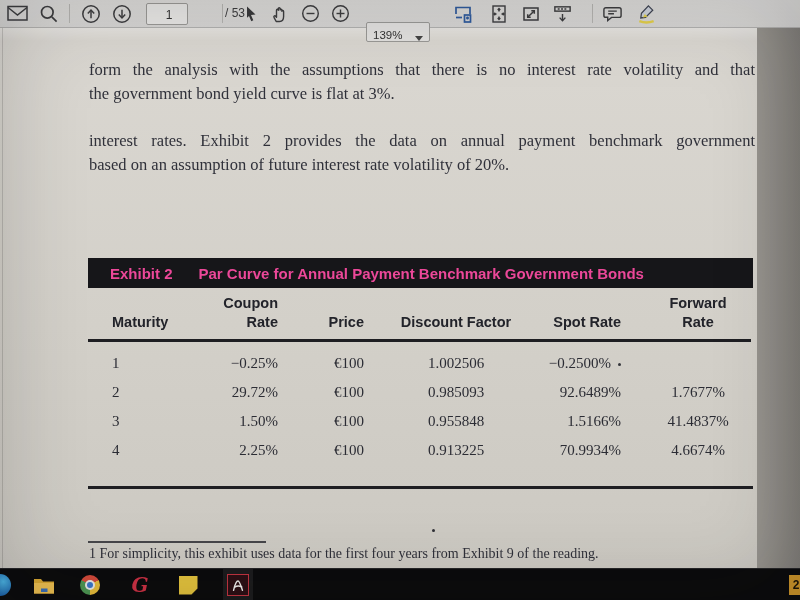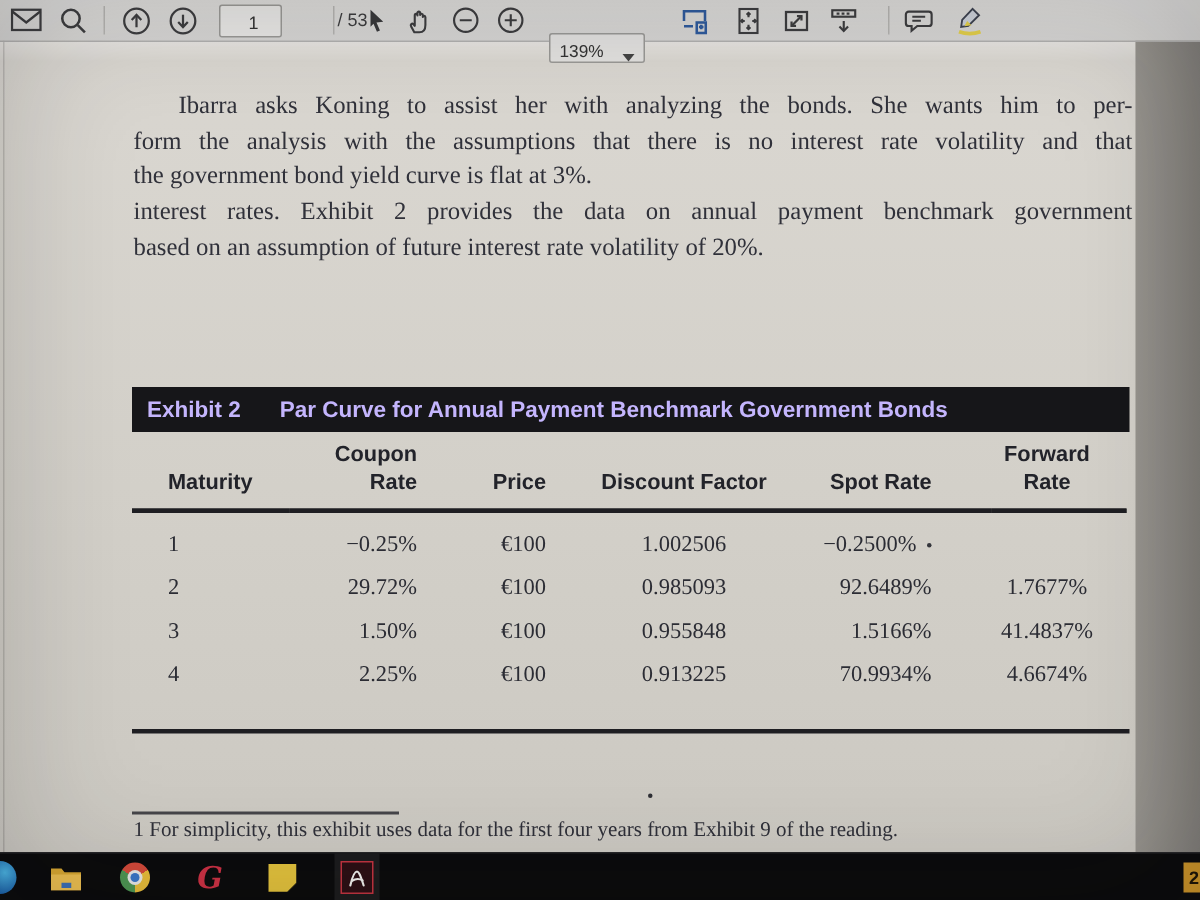--- a/index.html
+++ b/index.html
@@ -31,21 +31,21 @@
               background:linear-gradient(90deg,#98958f,#848publi27f);} 
   .rightstrip{background:linear-gradient(90deg,#97948e,#827f7a);}
 
   .para{position:absolute;left:89px;width:666px;color:#30313a;
         font-family:"Liberation Serif",serif;font-size:16.5px;line-height:23.5px;}
   .line{text-align:justify;text-align-last:justify;white-space:nowrap;overflow:hidden;}
   .line.first{padding-left:30px;}
   .line.last{text-align:left;text-align-last:left;}
 
   .exhibit-bar{position:absolute;left:88px;top:231px;width:665px;height:30px;background:#161619;
-               color:#c4b5fd;display:flex;align-items:center;padding-left:10px;box-sizing:border-box;
+               color:#ec4899;display:flex;align-items:center;padding-left:22px;box-sizing:border-box;
                font-weight:bold;font-size:15px;}
   .exhibit-bar .gap{width:26px;}
 
   table.exhibit{position:absolute;left:88px;top:261px;width:663px;border-collapse:collapse;
                 table-layout:fixed;}
   table.exhibit th{vertical-align:bottom;padding:6px 0 7px 0;border-bottom:3px solid #1e1e22;
                    font:bold 14.5px "Liberation Sans",sans-serif;color:#22232a;line-height:19px;}
   table.exhibit td{font:15px "Liberation Serif",serif;color:#2b2c34;height:29px;padding:0;}
   table.exhibit tbody tr:first-child td{padding-top:7px;}
   .a-l{text-align:left;padding-left:24px !important;}
@@ -219,21 +219,20 @@
         <path d="M13,2.5 l4.5,4.5 -7.5,7.5 -5,0.7 0.7,-5 Z" fill="#ccd1da" stroke="#3d4250" stroke-width="1.3"></path>
         <path d="M9.2,11 l3,3 -5,0.7 Z" fill="#e3cf4a"></path>
         <path d="M3.5,18.5 c5,1.8 10,1.8 15,0" stroke="#e3cf4a" stroke-width="2.6" fill="none"></path>
       </svg>
     </span>
   </div>
 
   <div class="page">
 
     <div class="para" style="top:31px">
-      <div class="line first">Ibarra asks Koning to assist her with analyzing the bonds. She wants him to per-</div>
       <div class="line">form the analysis with the assumptions that there is no interest rate volatility and that</div>
       <div class="line last">the government bond yield curve is flat at 3%.</div>
     </div>
 
     <div class="para" style="top:102px">
       <div class="line">interest rates. Exhibit 2 provides the data on annual payment benchmark government</div>
       <div class="line last">based on an assumption of future interest rate volatility of 20%.</div>
     </div>
 
     <div class="exhibit-bar">

